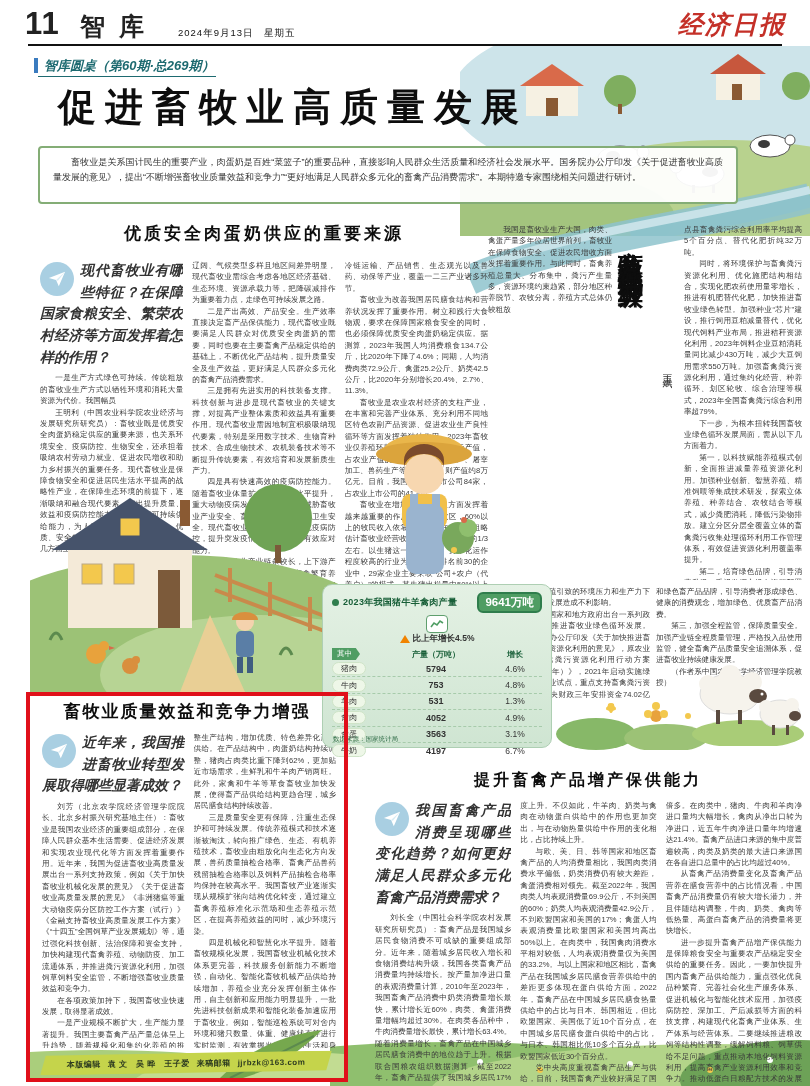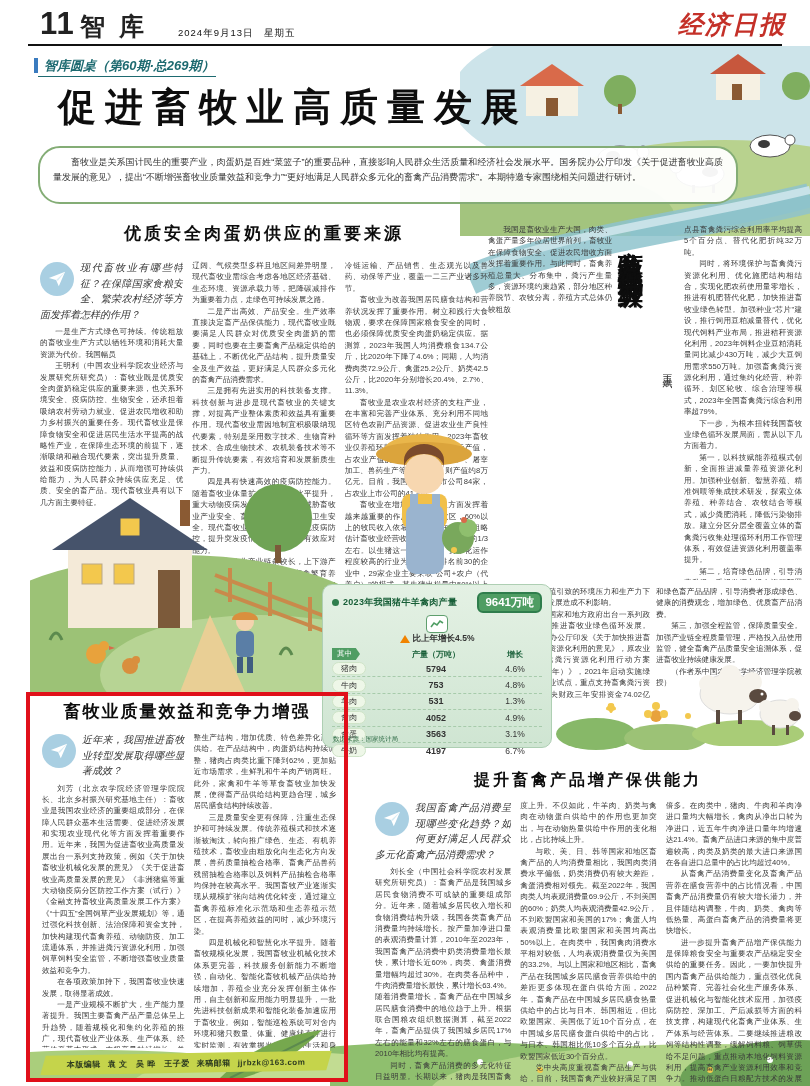--- a/index.html
+++ b/index.html
@@ -1,43 +1,43 @@
 <!DOCTYPE html>
 <html><head>
 <meta charset="utf-8">
 <style>
   html,body{margin:0;padding:0;background:#f2f2f2;}
   #page{position:relative;width:810px;height:1086px;background:#ffffff;overflow:hidden;
         font-family:"Liberation Sans","DejaVu Sans",sans-serif;color:#222;}
   
-  .pageno{position:absolute;left:40px;top:6px;font-size:31px;font-weight:900;letter-spacing:1px;}
+  .pageno{position:absolute;left:25px;top:6px;font-size:31px;font-weight:900;letter-spacing:1px;}
   .section{position:absolute;left:80px;top:10px;font-size:25px;font-weight:900;letter-spacing:14px;}
   .dateline{position:absolute;left:178px;top:27px;font-size:9.5px;color:#111;letter-spacing:1px;}
   .masthead{position:absolute;right:24px;top:8px;font-family:"DejaVu Serif","Liberation Serif",serif;
             font-size:25px;font-weight:bold;font-style:italic;color:#c43028;letter-spacing:2px;}
   .headrule{position:absolute;left:28px;top:44px;width:754px;height:2px;background:#111;}
   
   .series{position:absolute;left:38px;top:57px;font-size:13px;font-weight:bold;font-style:italic;
           color:#1d6a70;border-bottom:1.5px solid #1d6a70;padding:0 2px 1px 6px;}
   .series::before{content:"";position:absolute;left:-4px;top:1px;width:4px;height:15px;background:#3a7bbf;}
   .headline{position:absolute;left:58px;top:82px;font-size:38px;font-weight:900;color:#0d0d0d;letter-spacing:9px;}
   .introbox{position:absolute;left:38px;top:146px;width:700px;height:58px;border:2px solid #84ad76;
-            border-radius:22px;background:rgba(255,255,255,.95);padding:7px 13px;box-sizing:border-box;z-index:2;}
+            border-radius:4px;background:rgba(255,255,255,.95);padding:7px 13px;box-sizing:border-box;z-index:2;}
   .introbox p{margin:0;font-size:9px;line-height:1.65;text-align:justify;text-indent:2em;color:#333;}
   
   .atitle{position:absolute;font-weight:900;color:#0d0d0d;text-align:center;}
   .cols{position:absolute;display:flex;overflow:hidden;z-index:1;}
   .col{flex:1;overflow:hidden;}
   .col + .col{margin-left:9px;}
   .para{margin:0;font-size:7.6px;line-height:1.5;text-align:justify;text-indent:2em;color:#3a3a3a;}
   .cont .para:first-child{text-indent:0;}
   .qblock{margin:0 0 4px 0;}
   .qicon{float:left;width:34px;height:34px;border-radius:50%;background:#a9cfe2;margin:2px 6px 2px 0;
          display:flex;align-items:center;justify-content:center;}
-  .qtext{font-size:10px;line-height:1.55;font-style:italic;font-weight:normal;color:#333;text-align:justify;}
+  .qtext{font-size:14px;line-height:1.55;font-style:italic;font-weight:bold;color:#333;text-align:justify;}
   
   .v-title{position:absolute;left:615px;top:231px;height:345px;writing-mode:vertical-rl;text-orientation:upright;
            font-size:25px;font-weight:900;letter-spacing:3px;color:#0d0d0d;z-index:2;}
   .v-author{position:absolute;left:660px;top:366px;writing-mode:vertical-rl;text-orientation:upright;
             font-size:10px;color:#333;letter-spacing:2px;z-index:2;}
   
   .chart-box{position:absolute;left:322px;top:584px;width:230px;height:164px;z-index:3;box-sizing:border-box;
              background:linear-gradient(180deg,#e4f1e4 0%,#cfe5d2 100%);border:1px solid #aecfb3;
              border-radius:10px;padding:7px 9px 5px;}
   .c-head{display:flex;align-items:center;}

